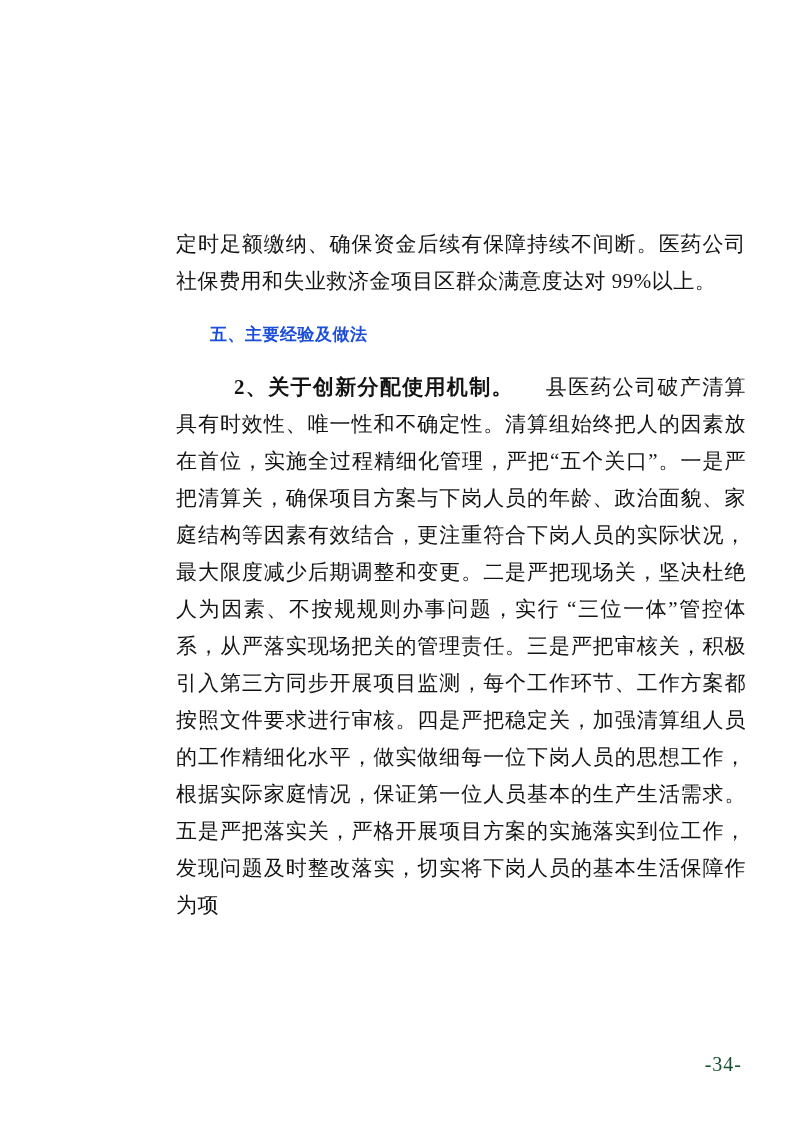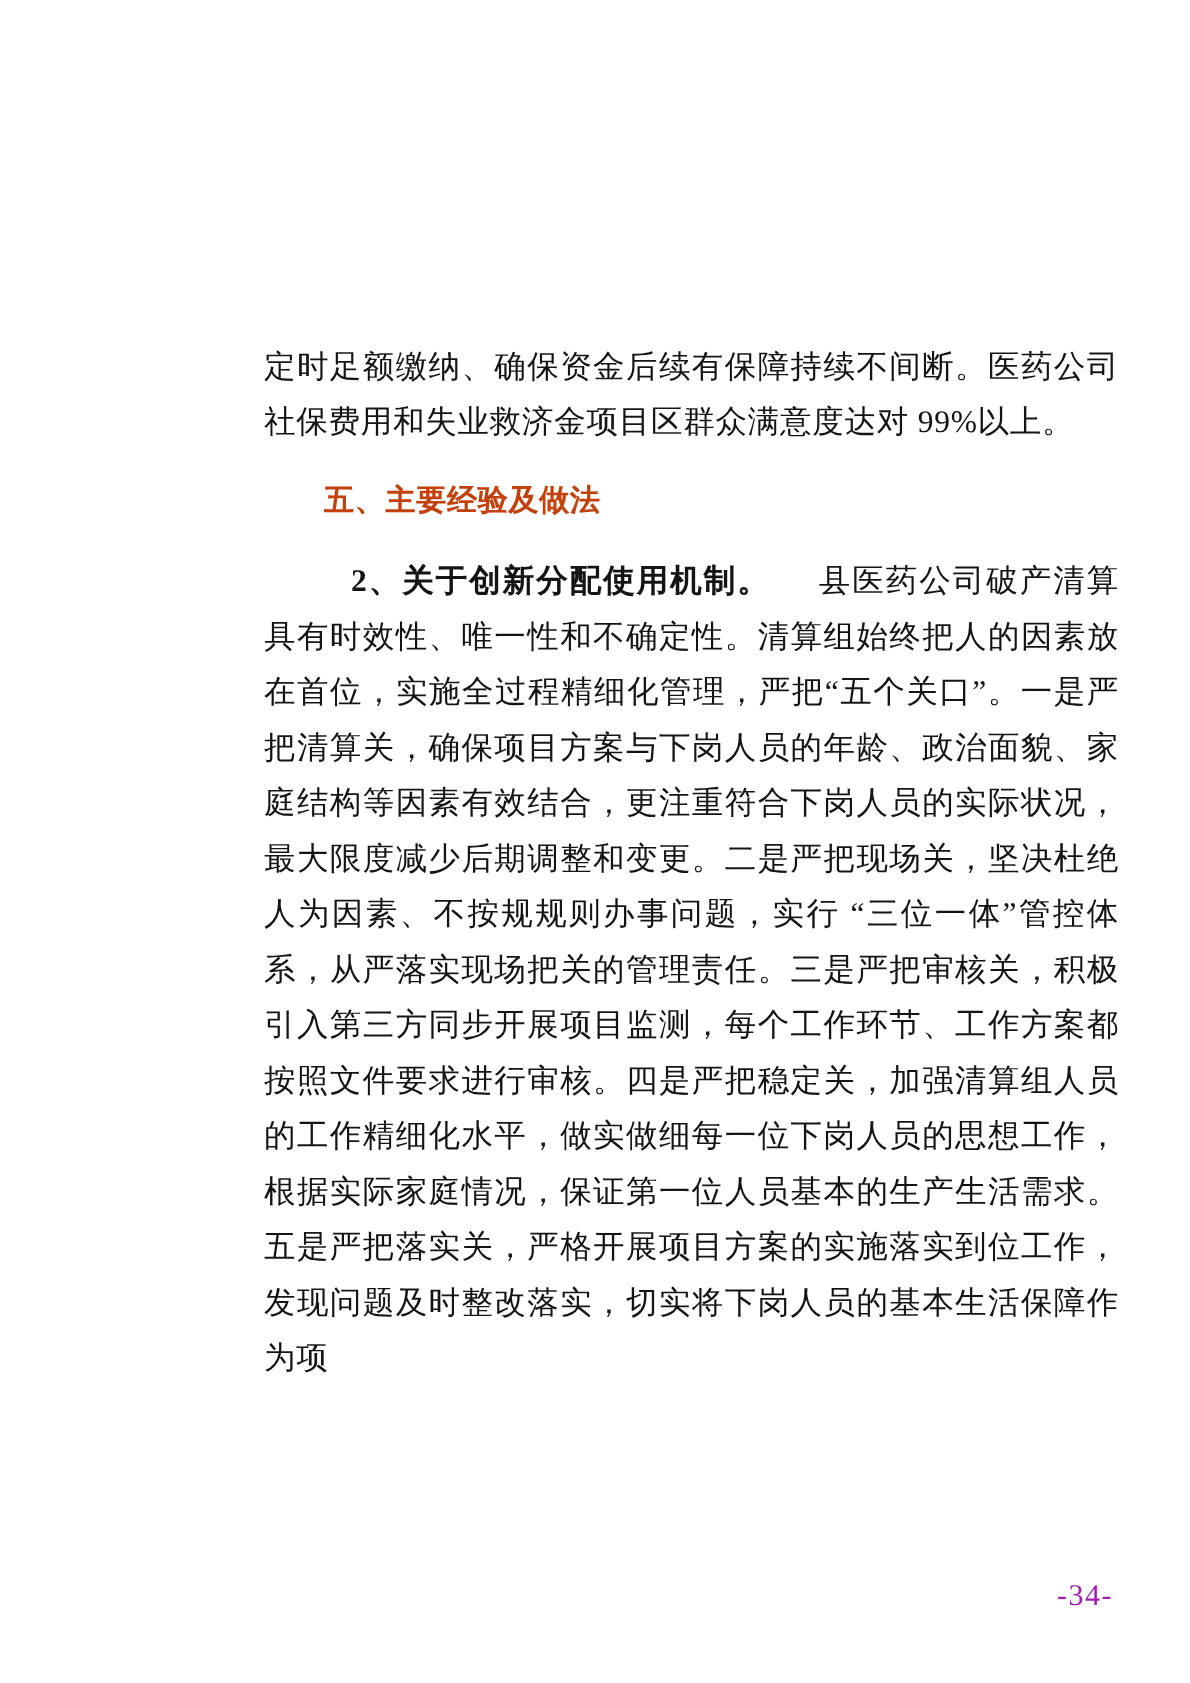--- a/index.html
+++ b/index.html
@@ -35,38 +35,38 @@
     text-indent: 2em;
   }
 
   .para.no-indent {
     text-indent: 0;
   }
 
   .heading {
     font-family: "Liberation Sans", sans-serif;
     font-weight: 700;
-    font-size: 20px;
+    font-size: 17px;
     line-height: 37px;
     text-indent: 2em;
-    color: #c2410c;
+    color: #1d4ed8;
   }
 
   .lead {
     font-weight: 700;
   }
 
   .page-number {
     position: absolute;
     top: 988px;
     right: 83px;
     font-size: 20px;
     line-height: 24px;
     letter-spacing: 1px;
-    color: #a21caf;
+    color: #14532d;
     font-family: "Liberation Serif", serif;
   }
 </style>
 </head>
 <body>
 
 <div class="page">
 
   <main class="content">
 

